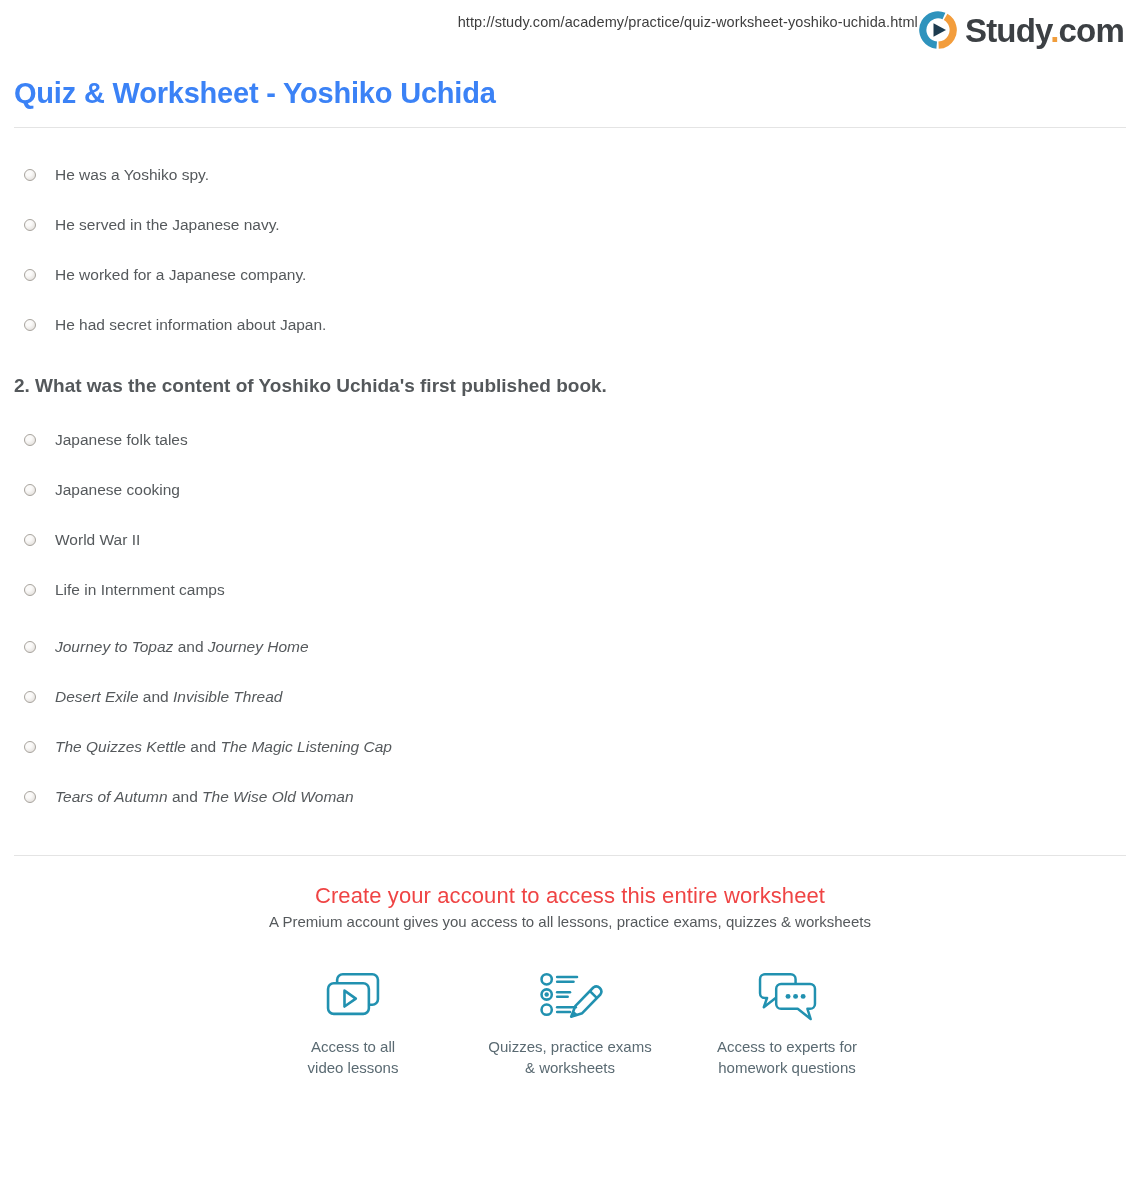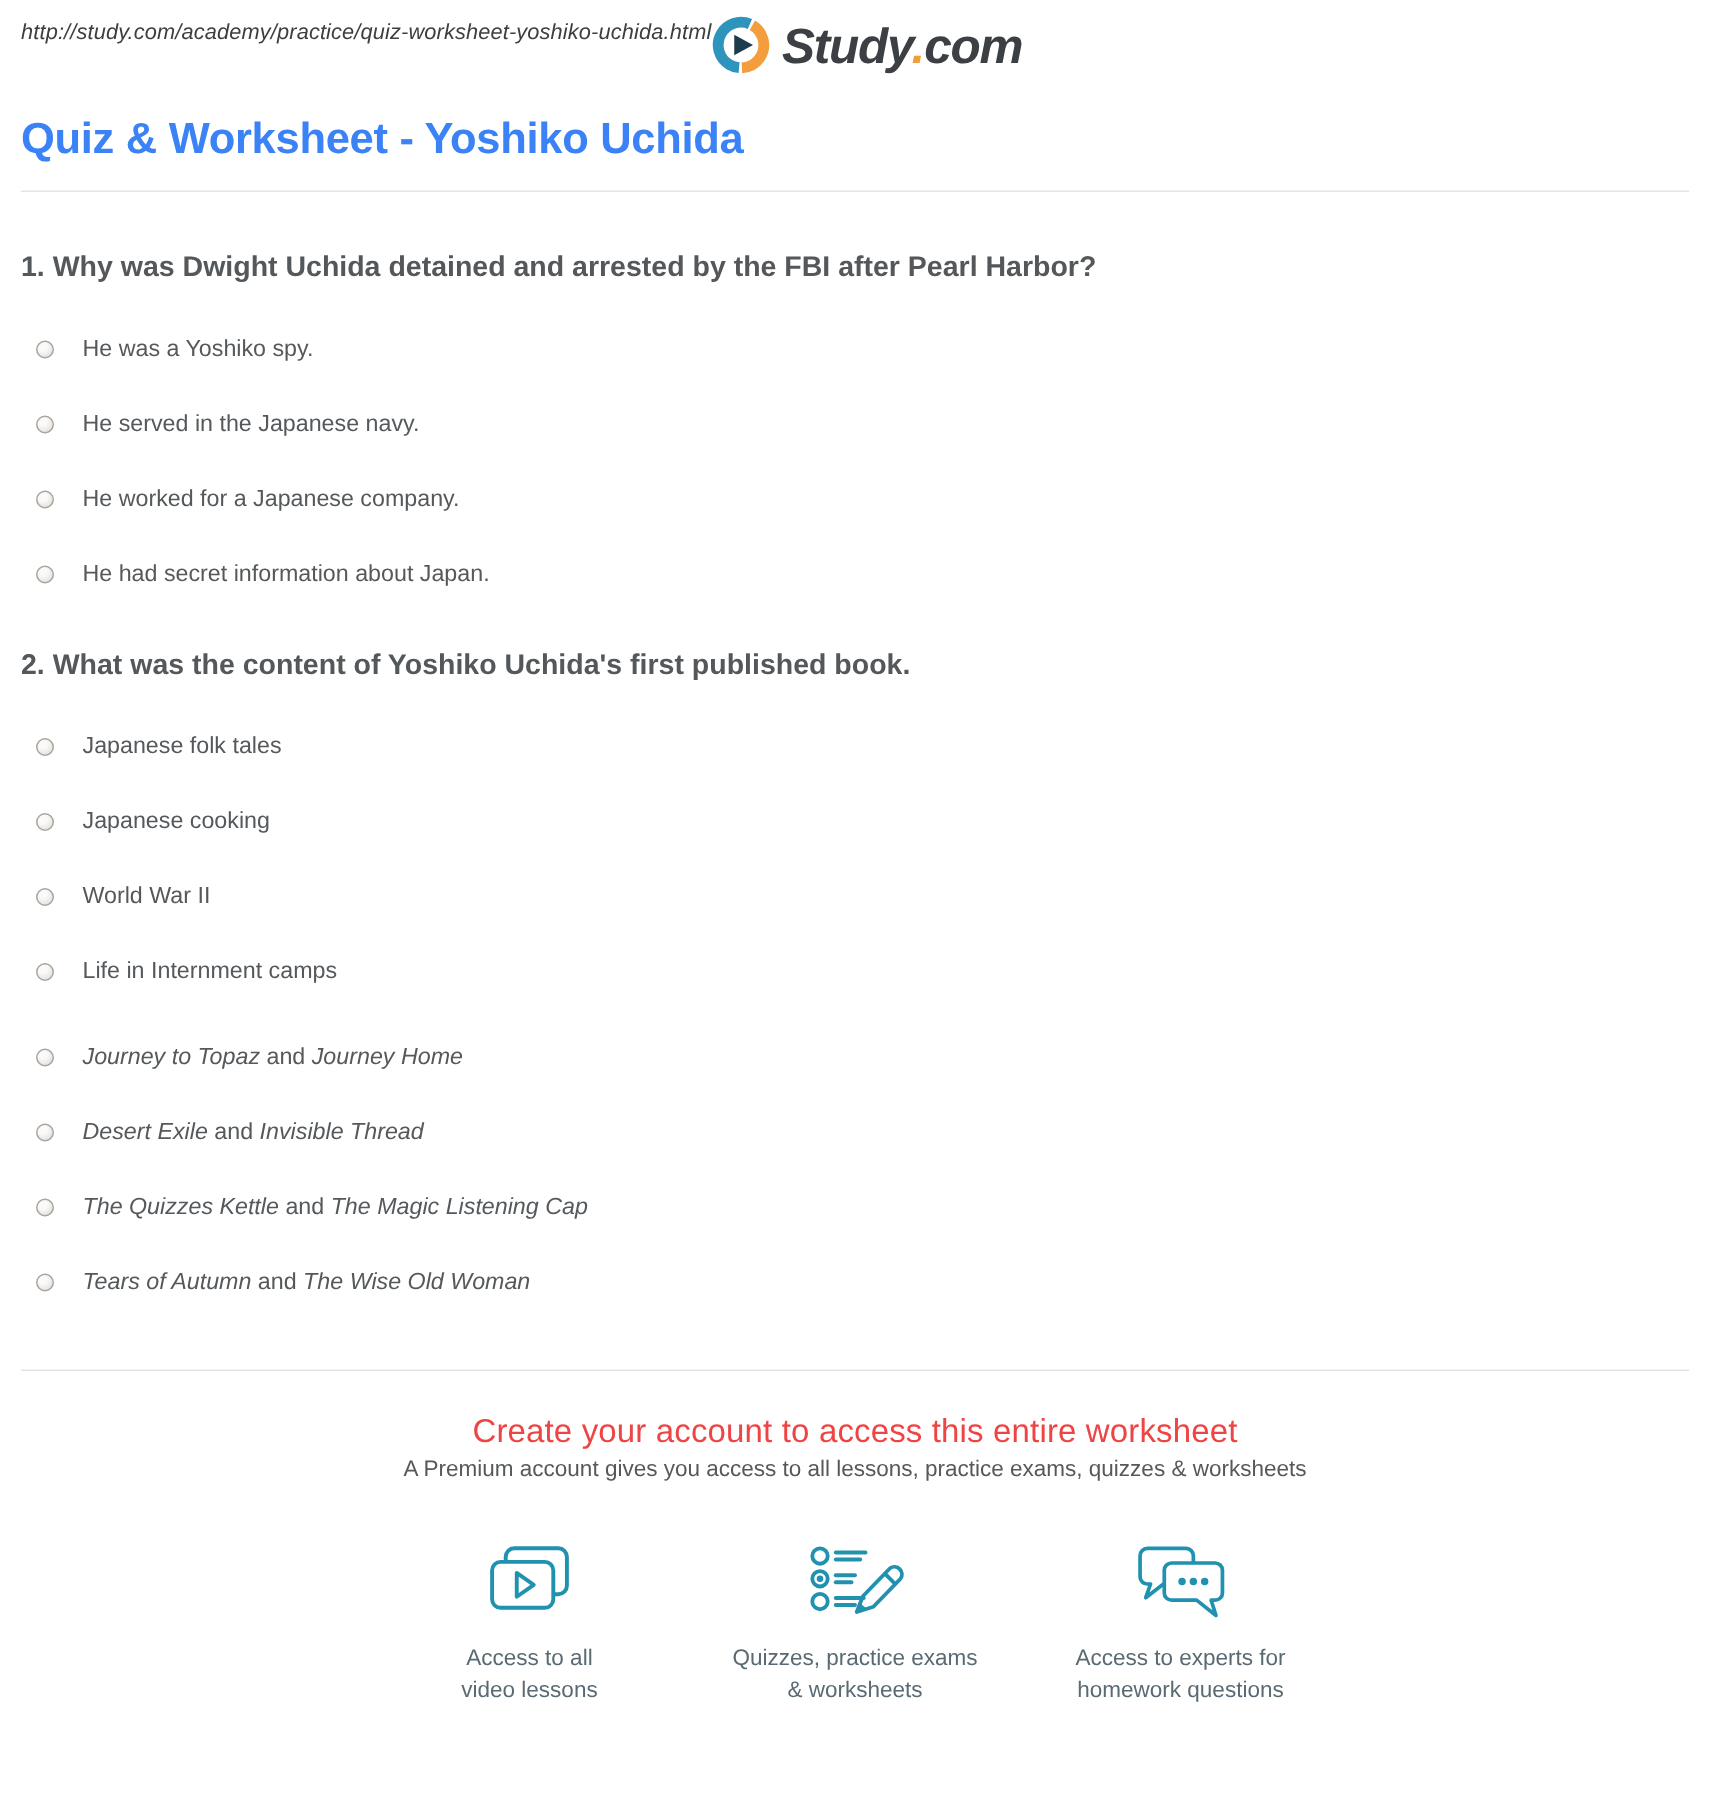--- a/index.html
+++ b/index.html
@@ -1,21 +1,21 @@
 <!DOCTYPE html>
 <html><head>
 <meta charset="utf-8">
 <style>
   * { margin:0; padding:0; box-sizing:border-box; }
   html,body { background:#fff; }
   body { font-family:"Liberation Sans", sans-serif; }
   .page { width:1140px; min-height:1197px; margin:0 auto; background:#fff; position:relative; }
 
   
-  .topbar { display:flex; justify-content:flex-start; align-items:flex-start; padding:10px 16px 0 14px;font-style:italic; }
+  .topbar { display:flex; justify-content:flex-end; align-items:flex-start; padding:10px 16px 0 14px; }
   .url-text { font-size:14.5px; color:#3e3e3e; padding-top:4px; letter-spacing:0.1px; }
   .logo { display:flex; align-items:center; gap:7px; cursor:pointer; }
   .logo-icon { width:40px; height:40px; display:block; }
   .logo-text { font-size:33px; font-weight:700; color:#3c4044; letter-spacing:-0.8px; line-height:1; }
   .logo-dot { color:#f09d3c; }
 
   
   h1.page-title { margin:27px 14px 0 14px; font-size:29px; font-weight:700; color:#3b82f6; letter-spacing:-0.2px; }
   .divider { border:none; border-top:1px solid #e4e4e4; margin:17px 14px 0 14px; }
 
@@ -57,21 +57,20 @@
       </svg>
       <div class="logo-text"><span>Study</span><span class="logo-dot">.</span><span>com</span></div>
     </div>
   </div>
 
   <h1 class="page-title">Quiz &amp; Worksheet - Yoshiko Uchida</h1>
   <hr class="divider">
 
   <div class="questions">
       <div class="question">
-        <div class="q-heading">1. Why was Dwight Uchida detained and arrested by the FBI after Pearl Harbor?</div>
         <div class="option">
           <span class="radio"></span>
           <span class="option-label"><span>He was a Yoshiko spy.</span></span>
         </div>
         <div class="option">
           <span class="radio"></span>
           <span class="option-label"><span>He served in the Japanese navy.</span></span>
         </div>
         <div class="option">
           <span class="radio"></span>

